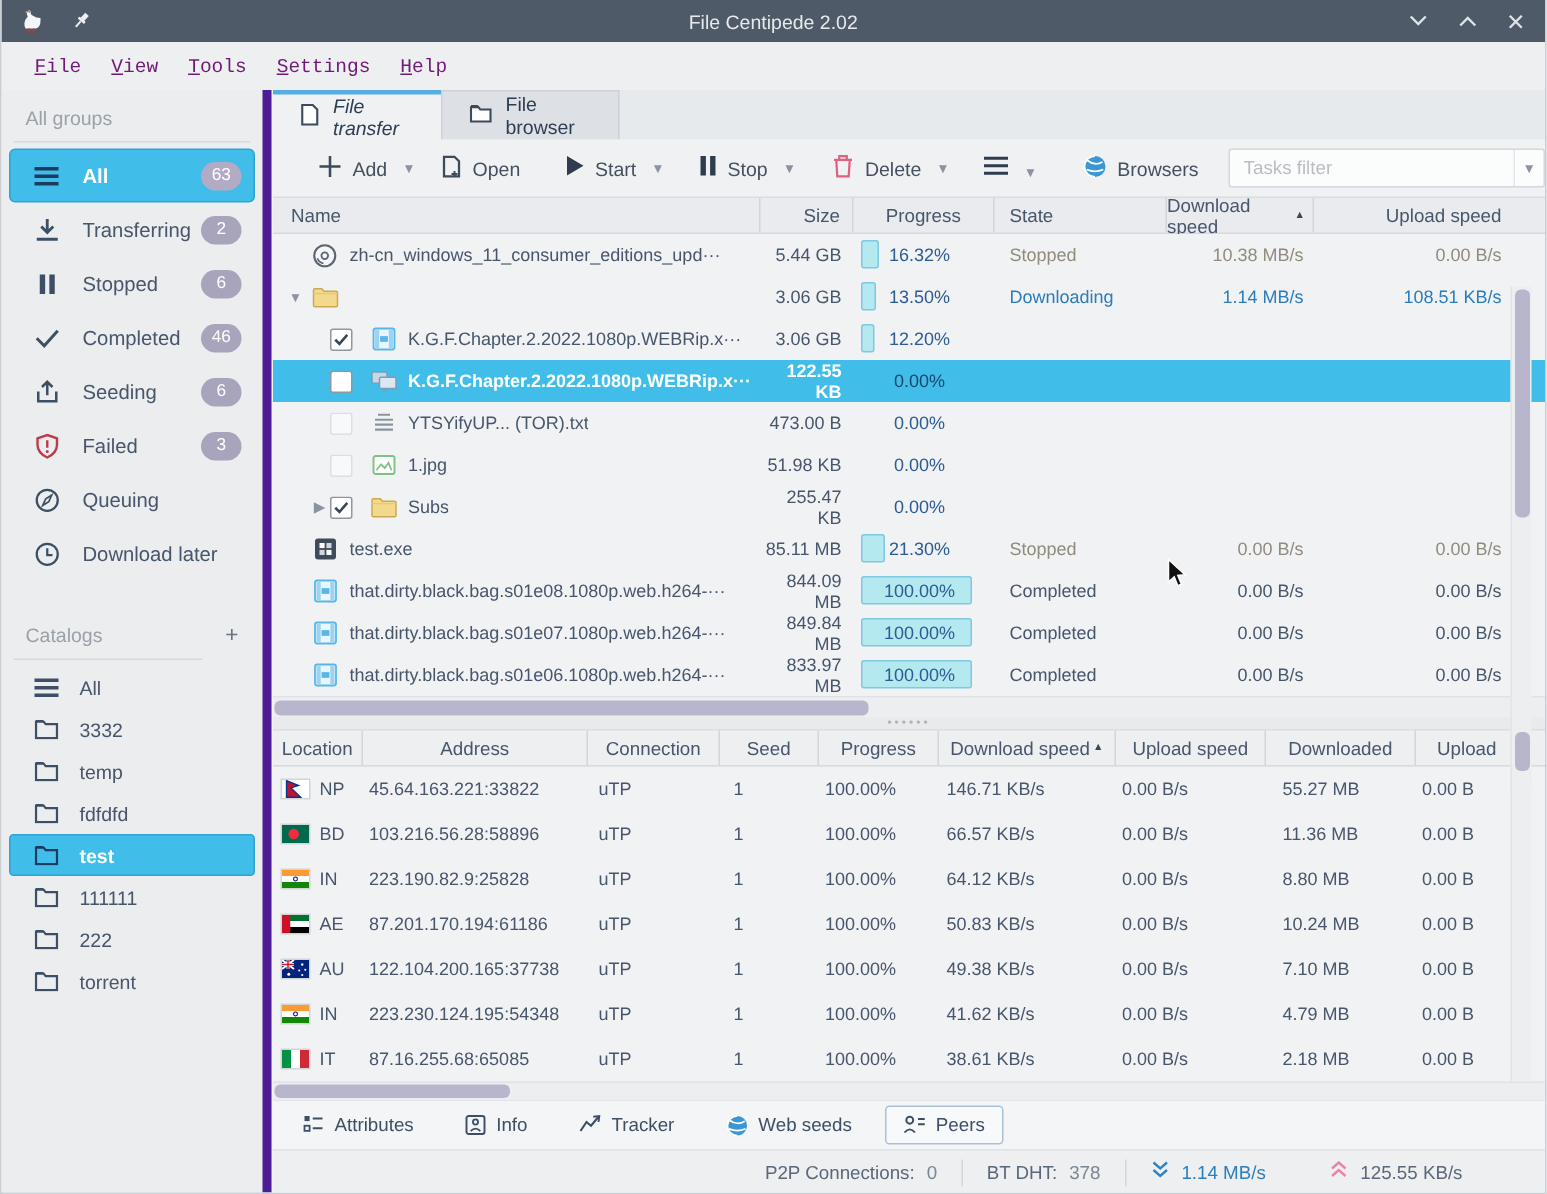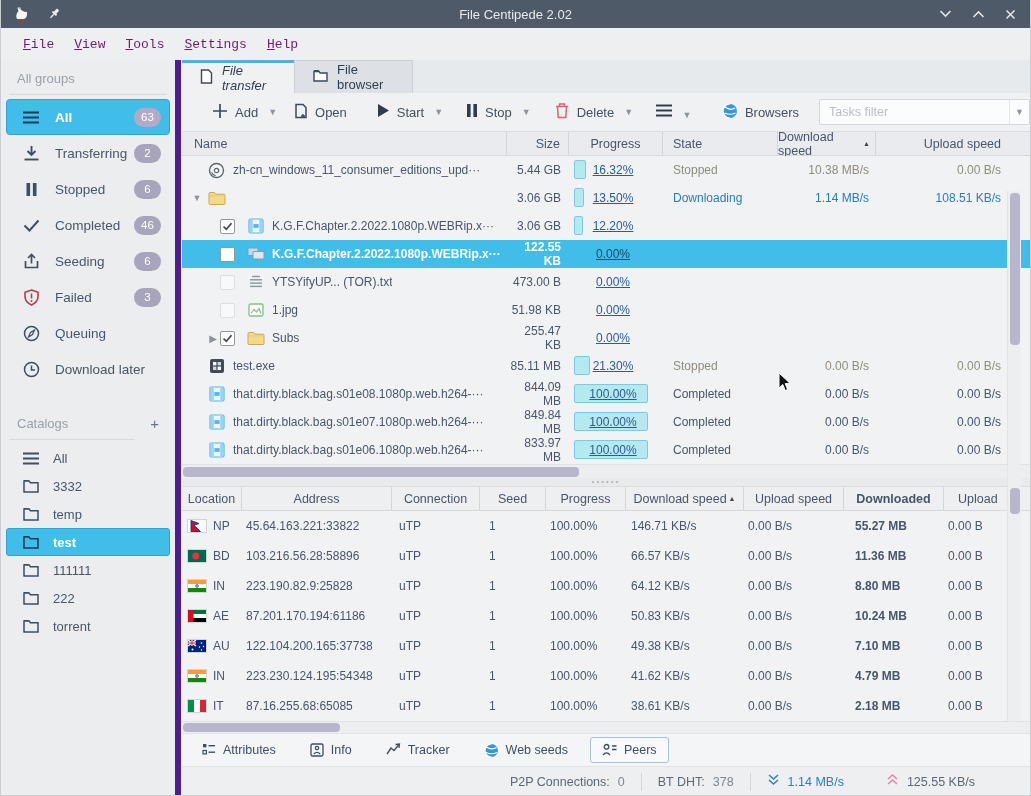--- a/index.html
+++ b/index.html
@@ -77,21 +77,21 @@
   .cb{width:15px;height:15px;flex:none;border-radius:2px;margin-right:8px;display:flex;align-items:center;justify-content:center;background:#fff;border:1px solid #8f97a1;}
   .cb.light{border-color:#dbdee2;background:#f8f9fa;}
   .ficon{width:19px;flex:none;display:flex;align-items:center;justify-content:center;margin:0 7px 0 3px;}
   .fname{overflow:hidden;text-overflow:clip;white-space:nowrap;}
   .fname.blue{color:#2a7cbc;}
   .trow.sel .fname{color:#fff;font-weight:bold;}
   .tc-size{width:62px;text-align:right;padding-right:8px;flex:none;}
   .trow.sel .tc-size{color:#fff;font-weight:bold;}
   .tc-prog{width:94px;position:relative;height:100%;flex:none;}
   .pbar{position:absolute;left:5px;top:4px;height:19px;background:#b5e9f0;border:1px solid #80c7e0;border-radius:2px;}
-  .plabel{position:absolute;left:0;right:6px;top:0;bottom:0;display:flex;align-items:center;justify-content:center;color:#2b5c94;z-index:1;text-decoration:underline;}
+  .plabel{position:absolute;left:0;right:6px;top:0;bottom:0;display:flex;align-items:center;justify-content:center;color:#2b5c94;z-index:1;}
   .trow.sel .plabel{color:#17496f;}
   .tc-state{width:115px;padding-left:10px;flex:none;}
   .tc-dl{width:98px;text-align:right;padding-right:7px;flex:none;}
   .tc-ul{width:133px;text-align:right;padding-right:8px;flex:none;}
   .tone-muted{color:#8f8c7e;}
   .tone-accent{color:#2a7cbc;}
   
   .hscroll1{height:14px;flex:none;background:#eceef0;border-top:1px solid #e0e3e6;position:relative;}
   .hscroll1 .thumb{position:absolute;left:1px;top:2px;width:396px;height:10px;background:#b8b6cd;border-radius:4px;}
   .splitter{height:8px;flex:none;background:#e8eaec;display:flex;align-items:center;justify-content:center;color:#aeb3b9;font-size:8px;letter-spacing:2px;line-height:4px;}
@@ -102,21 +102,21 @@
   .phead>div{height:100%;display:flex;align-items:center;justify-content:center;border-right:1px solid #d2d6da;}
   .pbody{height:210px;flex:none;overflow:hidden;}
   .prow{height:30px;display:flex;align-items:center;font-size:12px;color:#47566b;}
   .p-loc{width:60px;flex:none;display:flex;align-items:center;padding-left:6px;gap:7px;}
   .p-addr{width:150px;flex:none;padding-left:4px;}
   .p-conn{width:88px;flex:none;padding-left:7px;}
   .p-seed{width:66px;flex:none;padding-left:9px;}
   .p-prog{width:80px;flex:none;padding-left:4px;}
   .p-dl{width:118px;flex:none;padding-left:5px;}
   .p-ul{width:100px;flex:none;padding-left:4px;}
-  .p-dled{width:100px;flex:none;padding-left:11px;font-weight:bold;}
+  .p-dled{width:100px;flex:none;padding-left:11px;}
   .p-uled{flex:1;padding-left:4px;}
   .phead .p-loc,.phead .p-addr,.phead .p-conn,.phead .p-seed,.phead .p-prog,.phead .p-dl,.phead .p-ul,.phead .p-dled,.phead .p-uled{padding-left:0;}
   .phead .p-uled{border-right:none;justify-content:flex-start;padding-left:14px;overflow:hidden;white-space:nowrap;}
   .flag{width:18px;height:12px;flex:none;box-shadow:0 0 0 1px rgba(0,0,0,.12);}
   .hscroll2{height:12px;flex:none;background:#eceef0;border-top:1px solid #e0e3e6;position:relative;}
   .hscroll2 .thumb{position:absolute;left:1px;top:1px;width:157px;height:9px;background:#b8b6cd;border-radius:4px;}
   
   .btabs{height:33px;flex:none;background:#f4f5f7;border-top:1px solid #e2e5e8;display:flex;align-items:center;padding-left:8px;gap:10px;}
   .btab{display:flex;align-items:flex-start;gap:7px;font-size:12.5px;color:#3d4f66;padding:5px 11px;border:1px solid transparent;border-radius:3px;}
   .btab.active{border-color:#a9c0d6;background:#f7f9fa;}
@@ -288,20 +288,29 @@
       </div>
       <div class="c-item">
         <span class="ci">
           <svg width="16" height="14" viewBox="0 0 16 14">
             <path d="M1,2 L6,2 L7.5,3.8 L15,3.8 L15,13 L1,13 Z" fill="none" stroke="currentColor" stroke-width="1.5"></path>
             <path d="M1,2 L1,1 L5.5,1 L6.5,2" fill="currentColor"></path>
           </svg>
         </span>
         <span class="cl">temp</span>
       </div>
+      <div class="c-item">
+        <span class="ci">
+          <svg width="16" height="14" viewBox="0 0 16 14">
+            <path d="M1,2 L6,2 L7.5,3.8 L15,3.8 L15,13 L1,13 Z" fill="none" stroke="currentColor" stroke-width="1.5"></path>
+            <path d="M1,2 L1,1 L5.5,1 L6.5,2" fill="currentColor"></path>
+          </svg>
+        </span>
+        <span class="cl">fdfdfd</span>
+      </div>
       <div class="c-item sel">
         <span class="ci">
           <svg width="16" height="14" viewBox="0 0 16 14">
             <path d="M1,2 L6,2 L7.5,3.8 L15,3.8 L15,13 L1,13 Z" fill="none" stroke="currentColor" stroke-width="1.5"></path>
             <path d="M1,2 L1,1 L5.5,1 L6.5,2" fill="currentColor"></path>
           </svg>
         </span>
         <span class="cl">test</span>
       </div>
       <div class="c-item">

